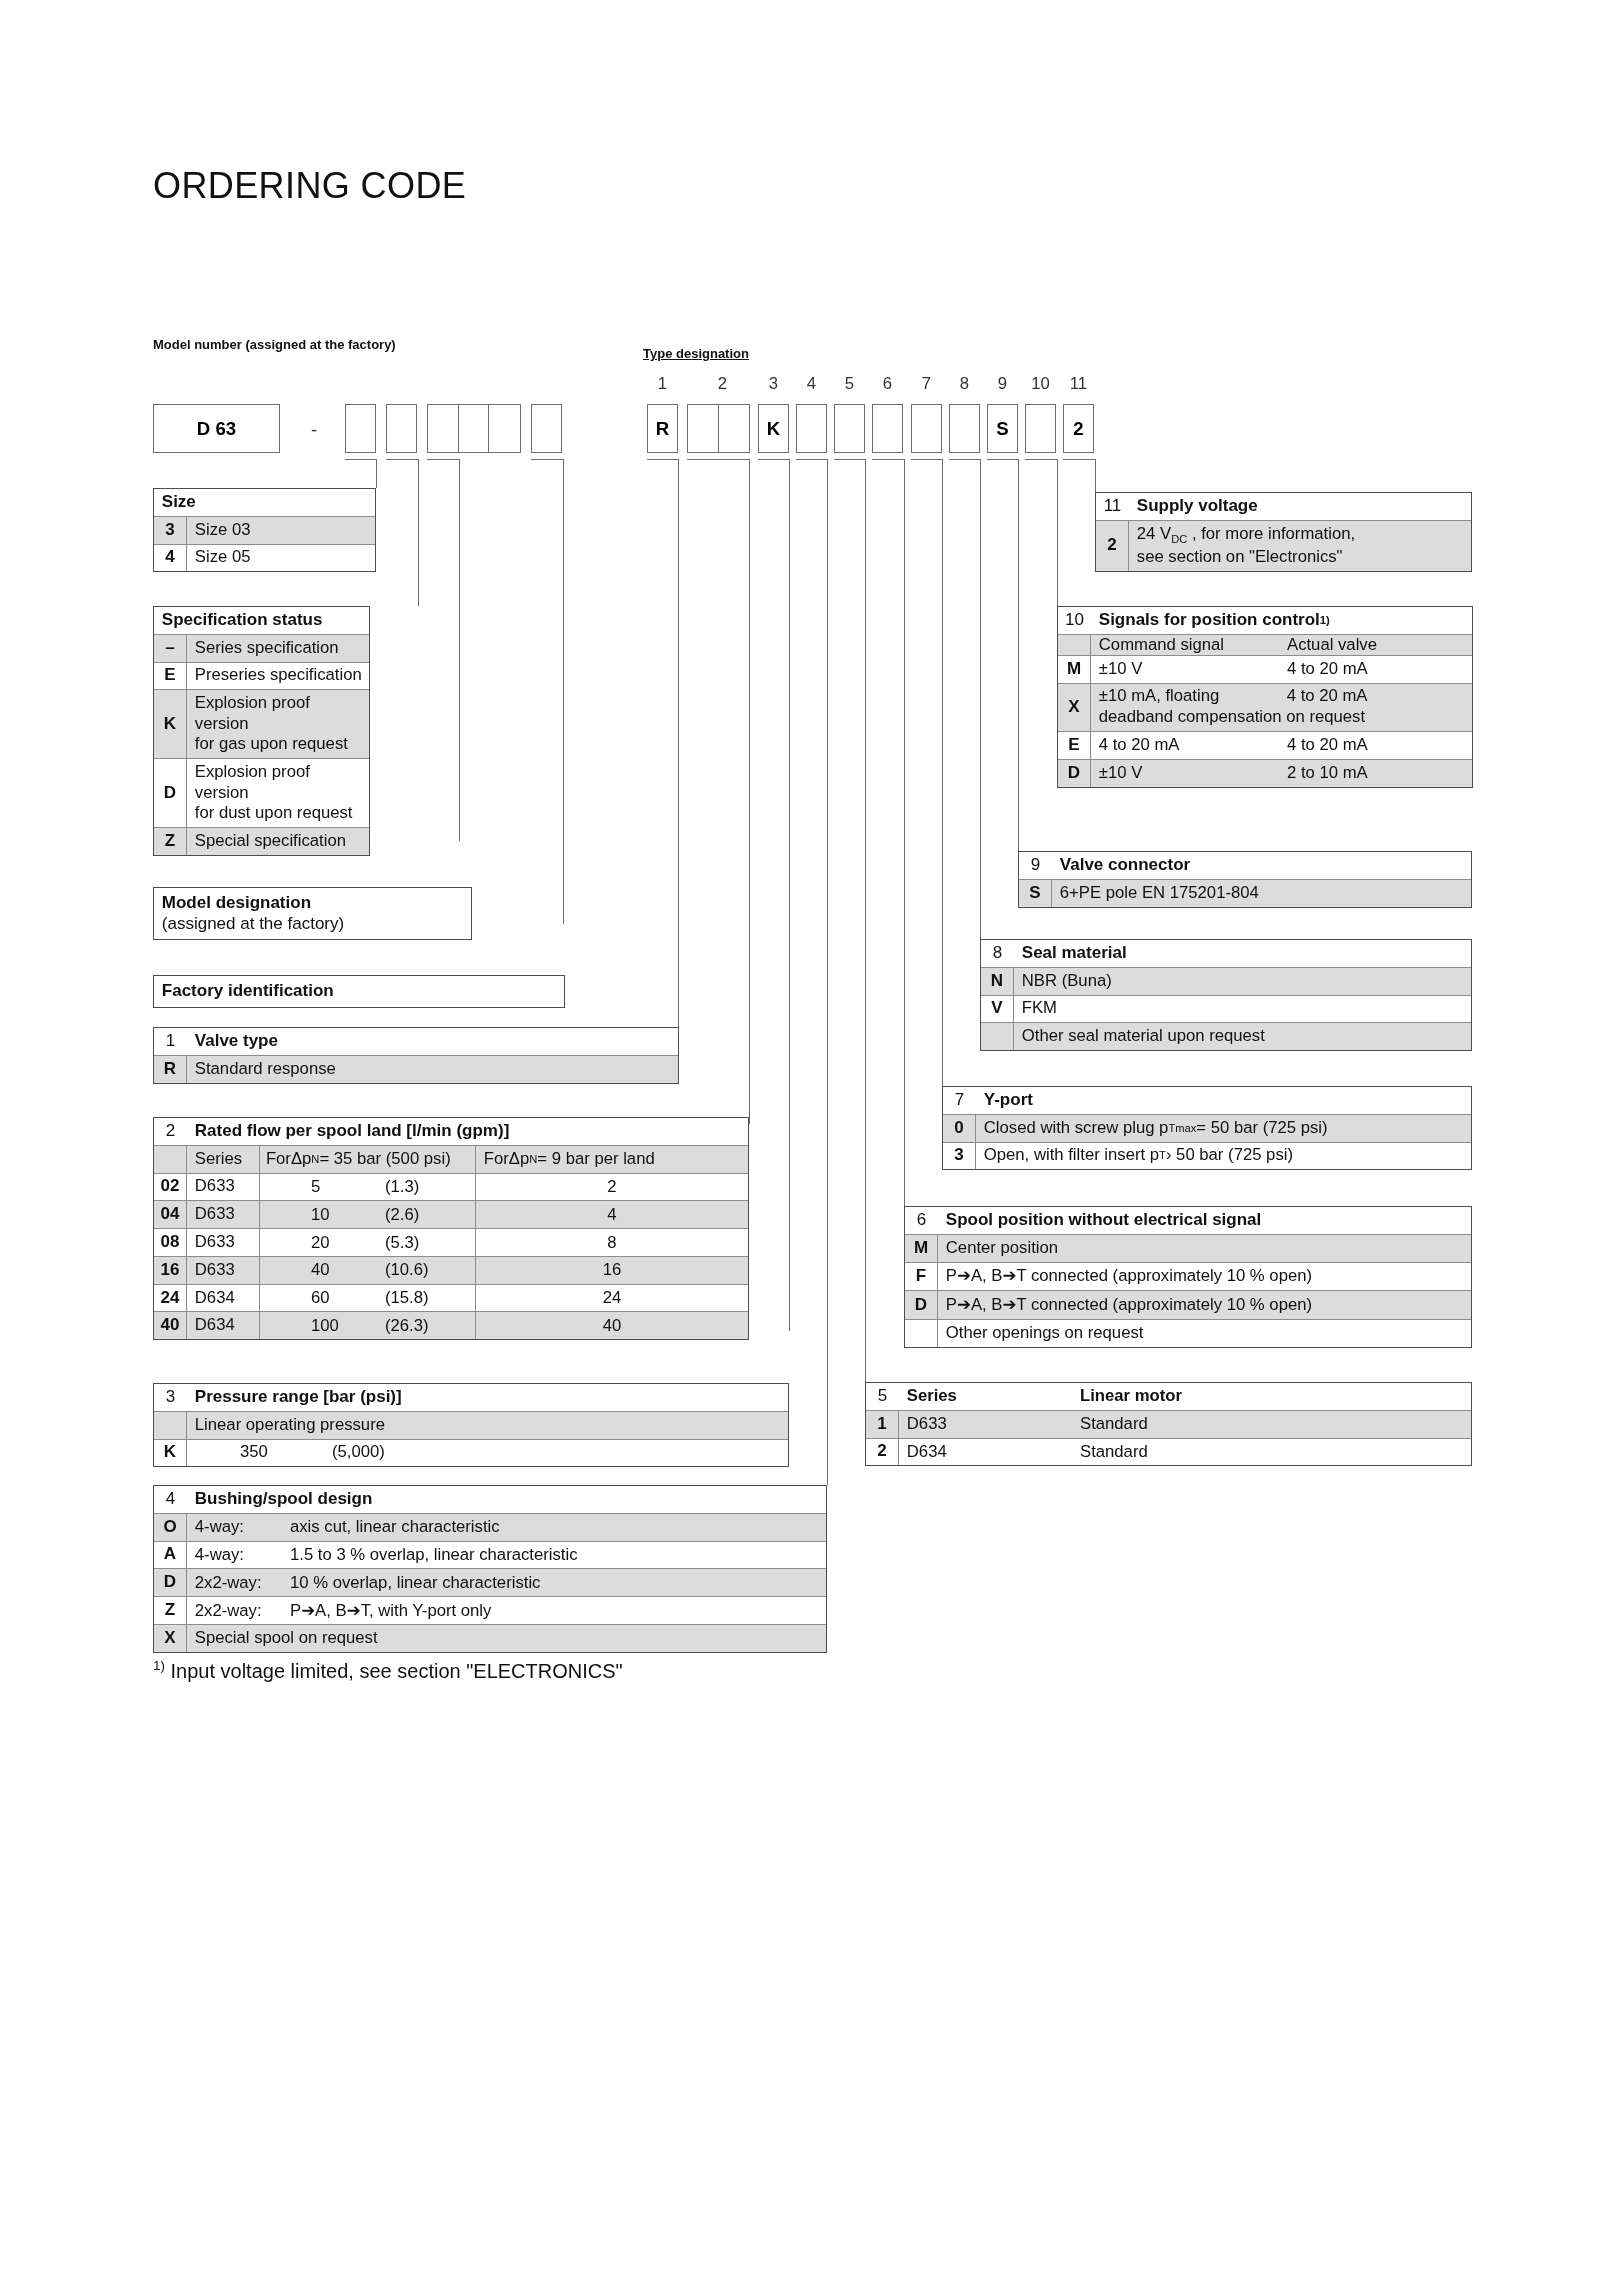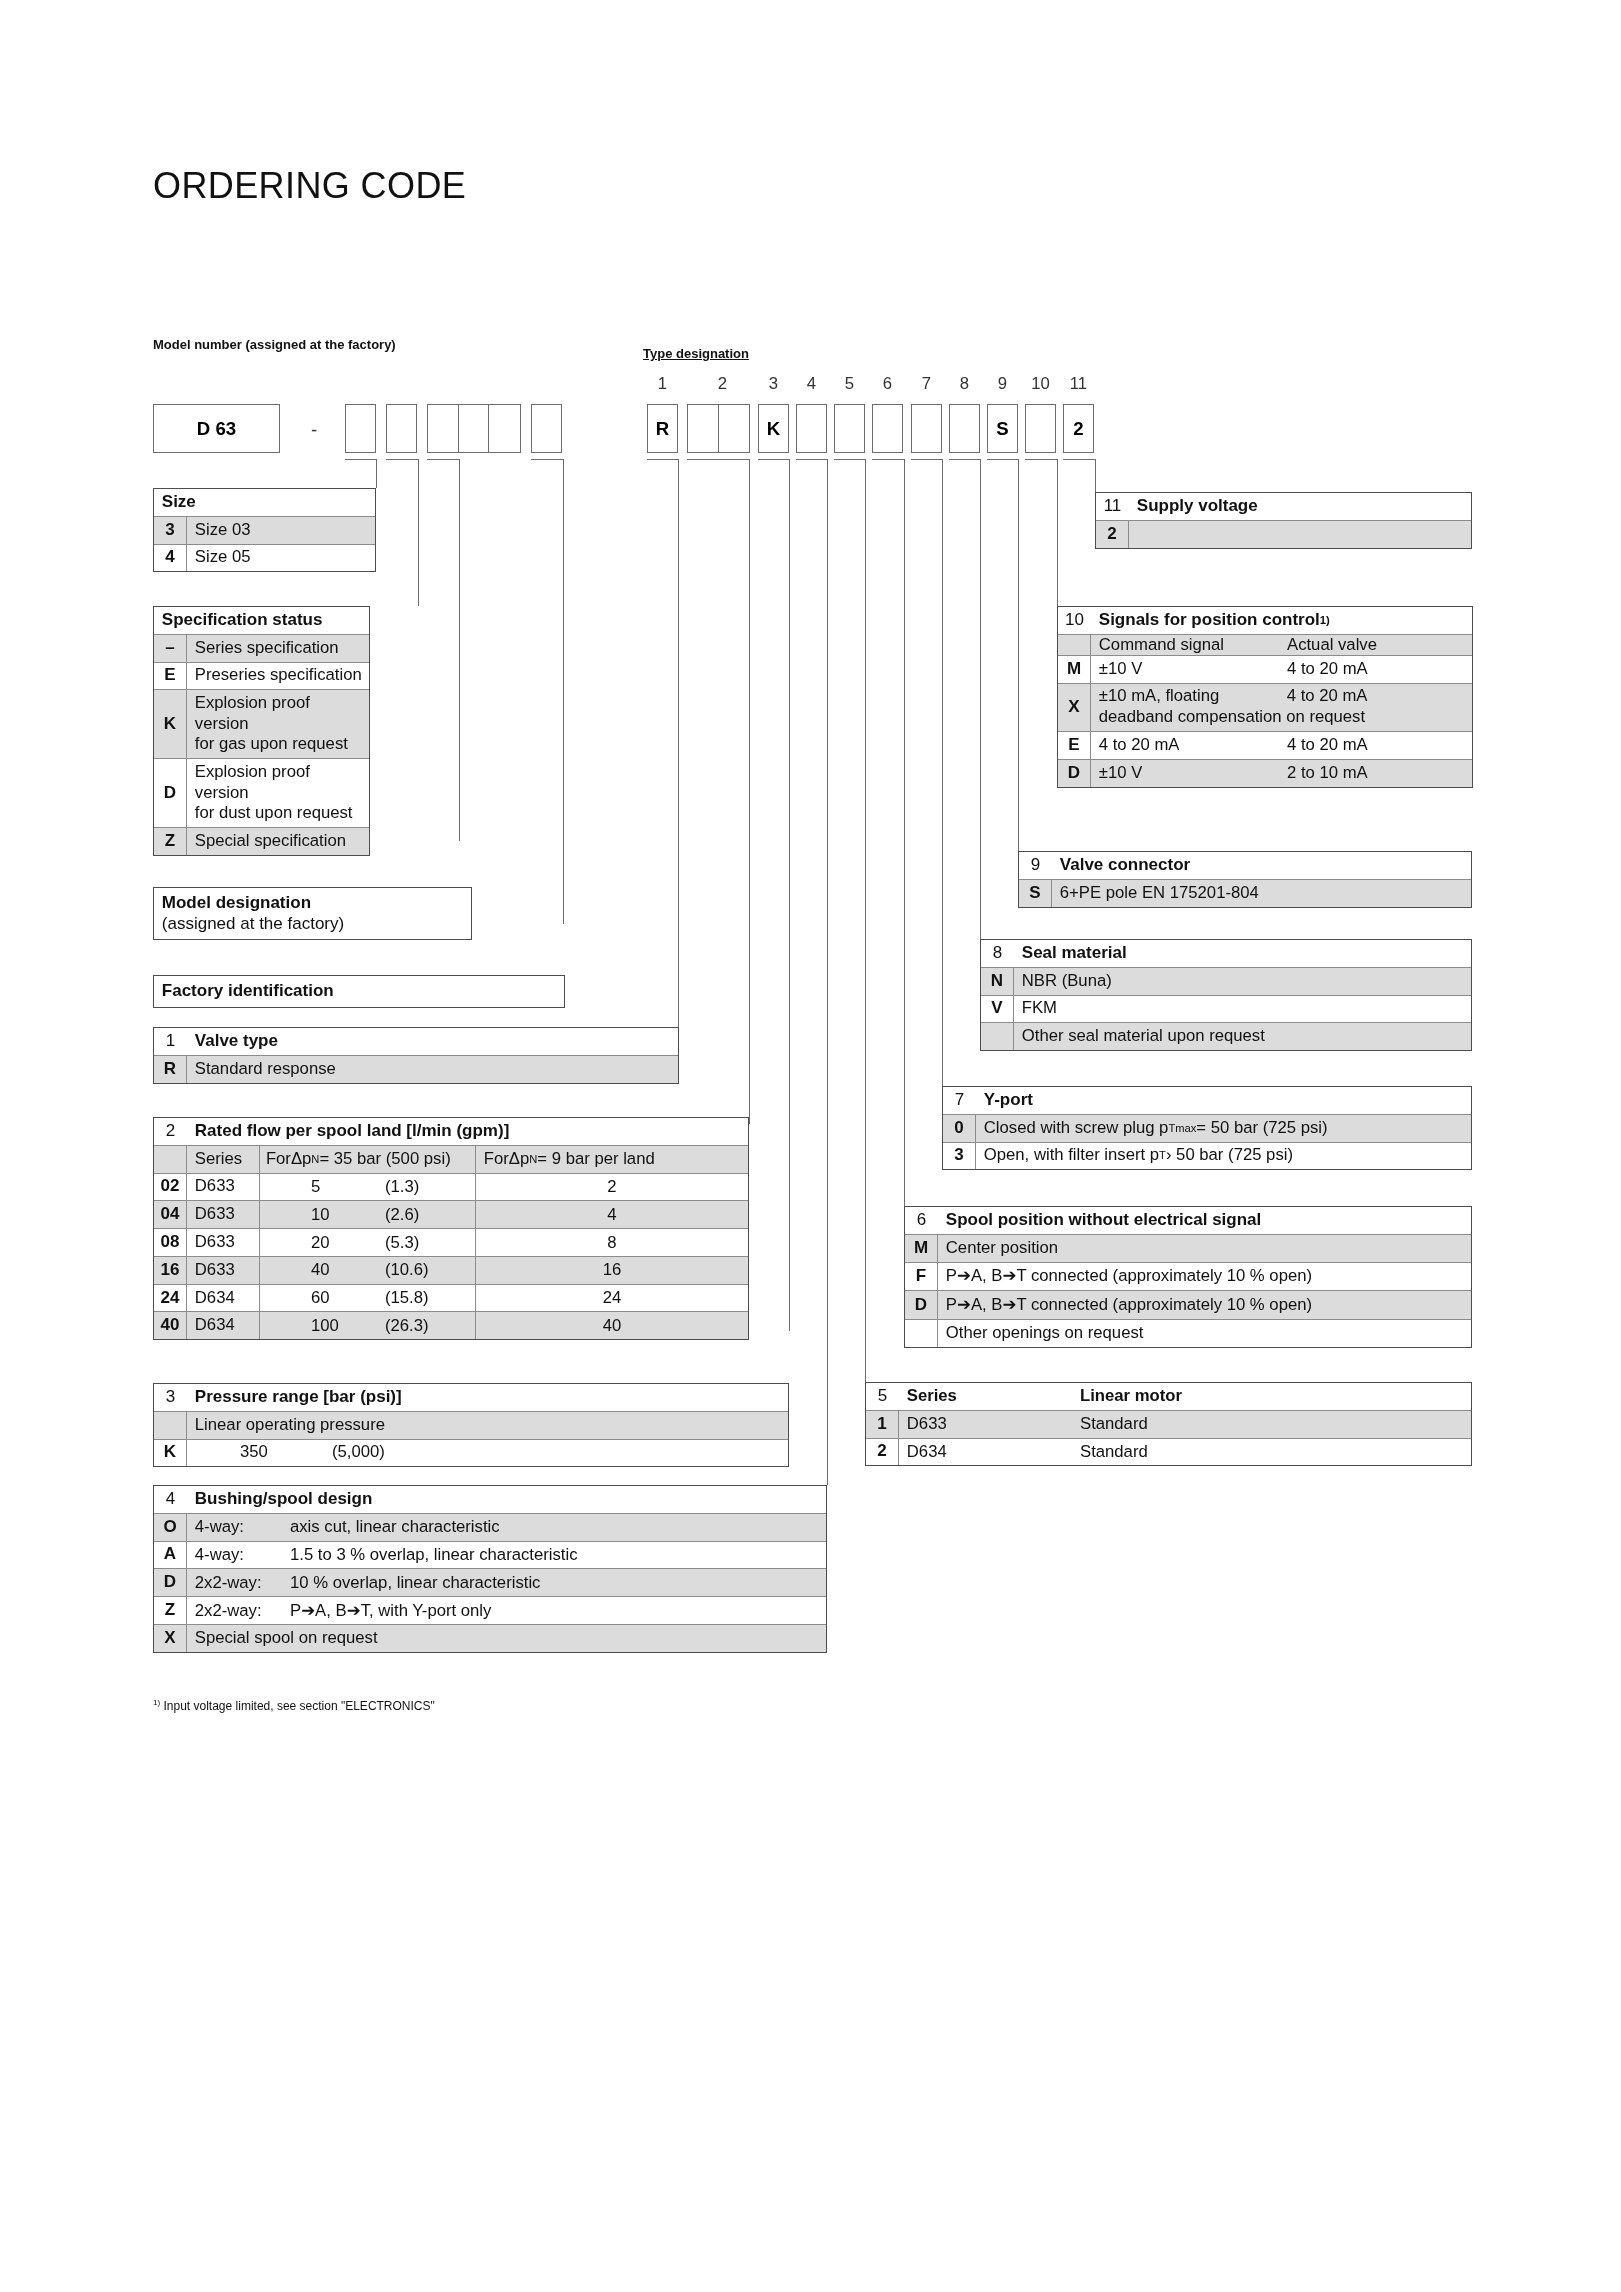--- a/index.html
+++ b/index.html
@@ -156,24 +156,23 @@
     border: 1.4px solid #4d4d4d;
     background: #fff;
     font-size: 17px;
     padding: 3.9px 7.8px 4.9px 7.8px;
     line-height: 1.25;
     color: #111;
   }
 
   .footnote {
     position: absolute;
-    font-size: 12px;
+    font-size: 20px;
     color: #111;
     white-space: nowrap;
-    margin-top: 40px;
   }
 
   
   .fr-series { flex: 0 0 73px; box-sizing: border-box; padding: 2.9px 3.9px 3.9px 7.8px; border-right: 1.2px solid #8c8c8c; display:flex; align-items:center;}
   .fr-a { flex: 0 0 216px; box-sizing: border-box; border-right: 1.2px solid #8c8c8c; display:flex; align-items:center; position: relative;}
   .fr-b { flex: 1 1 auto; box-sizing: border-box; display:flex; align-items:center; justify-content:center;}
   .fr-a .n1 { position:absolute; left: 51px; }
   .fr-a .n2 { position:absolute; left: 125px; }
   .fr-a.hdr { justify-content:flex-start; padding-left: 5.9px; }
   .fr-b.hdr { justify-content:flex-start; padding-left: 7.8px; }
@@ -479,20 +478,24 @@
   <span>Input voltage limited, see section "ELECTRONICS"</span>
 </div>
 
 <div class="tbl" style="left:1095px; top:492px; width:377px;">
   <div class="row head first">
     <div class="c-key">11</div>
     <div class="c-val">Supply voltage</div>
   </div>
   <div class="row shade">
     <div class="c-key">2</div>
+    <div class="c-val stack">
+      <div><span>24 V</span><sub>DC</sub><span> , for more information,</span></div>
+      <div>see section on "Electronics"</div>
+    </div>
   </div>
 </div>
 
 <div class="tbl" style="left:1057px; top:606px; width:416px;">
   <div class="row head first">
     <div class="c-key">10</div>
     <div class="c-val">
         <span>Signals for position control</span>
         <sup>1)</sup>
       </div>

